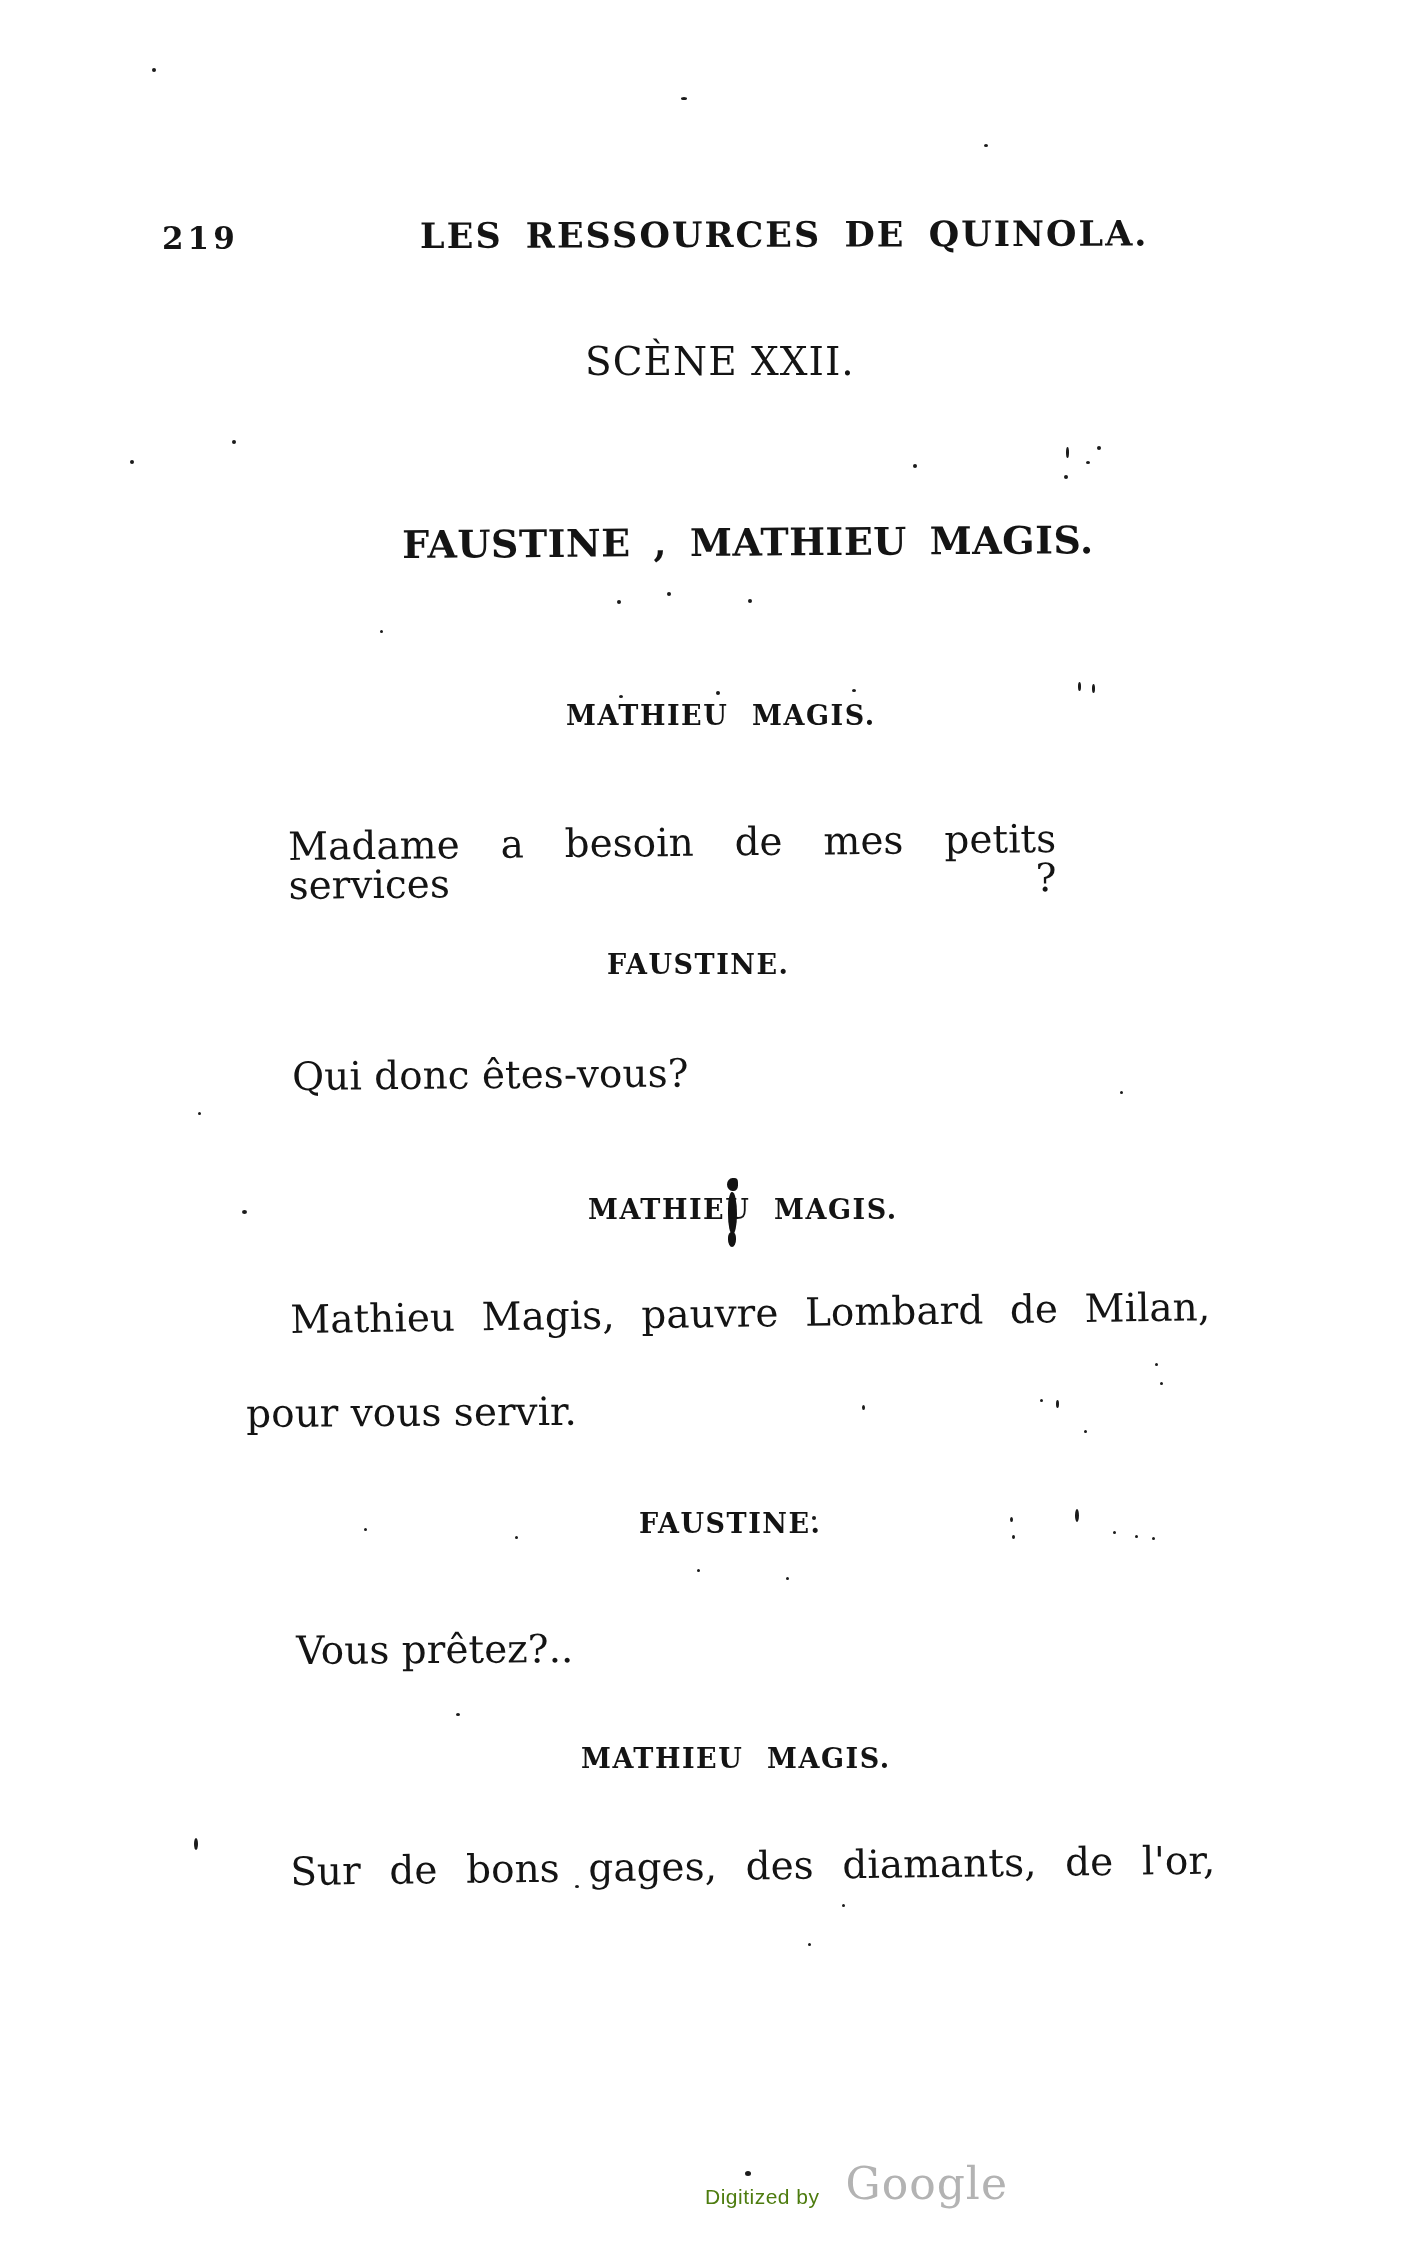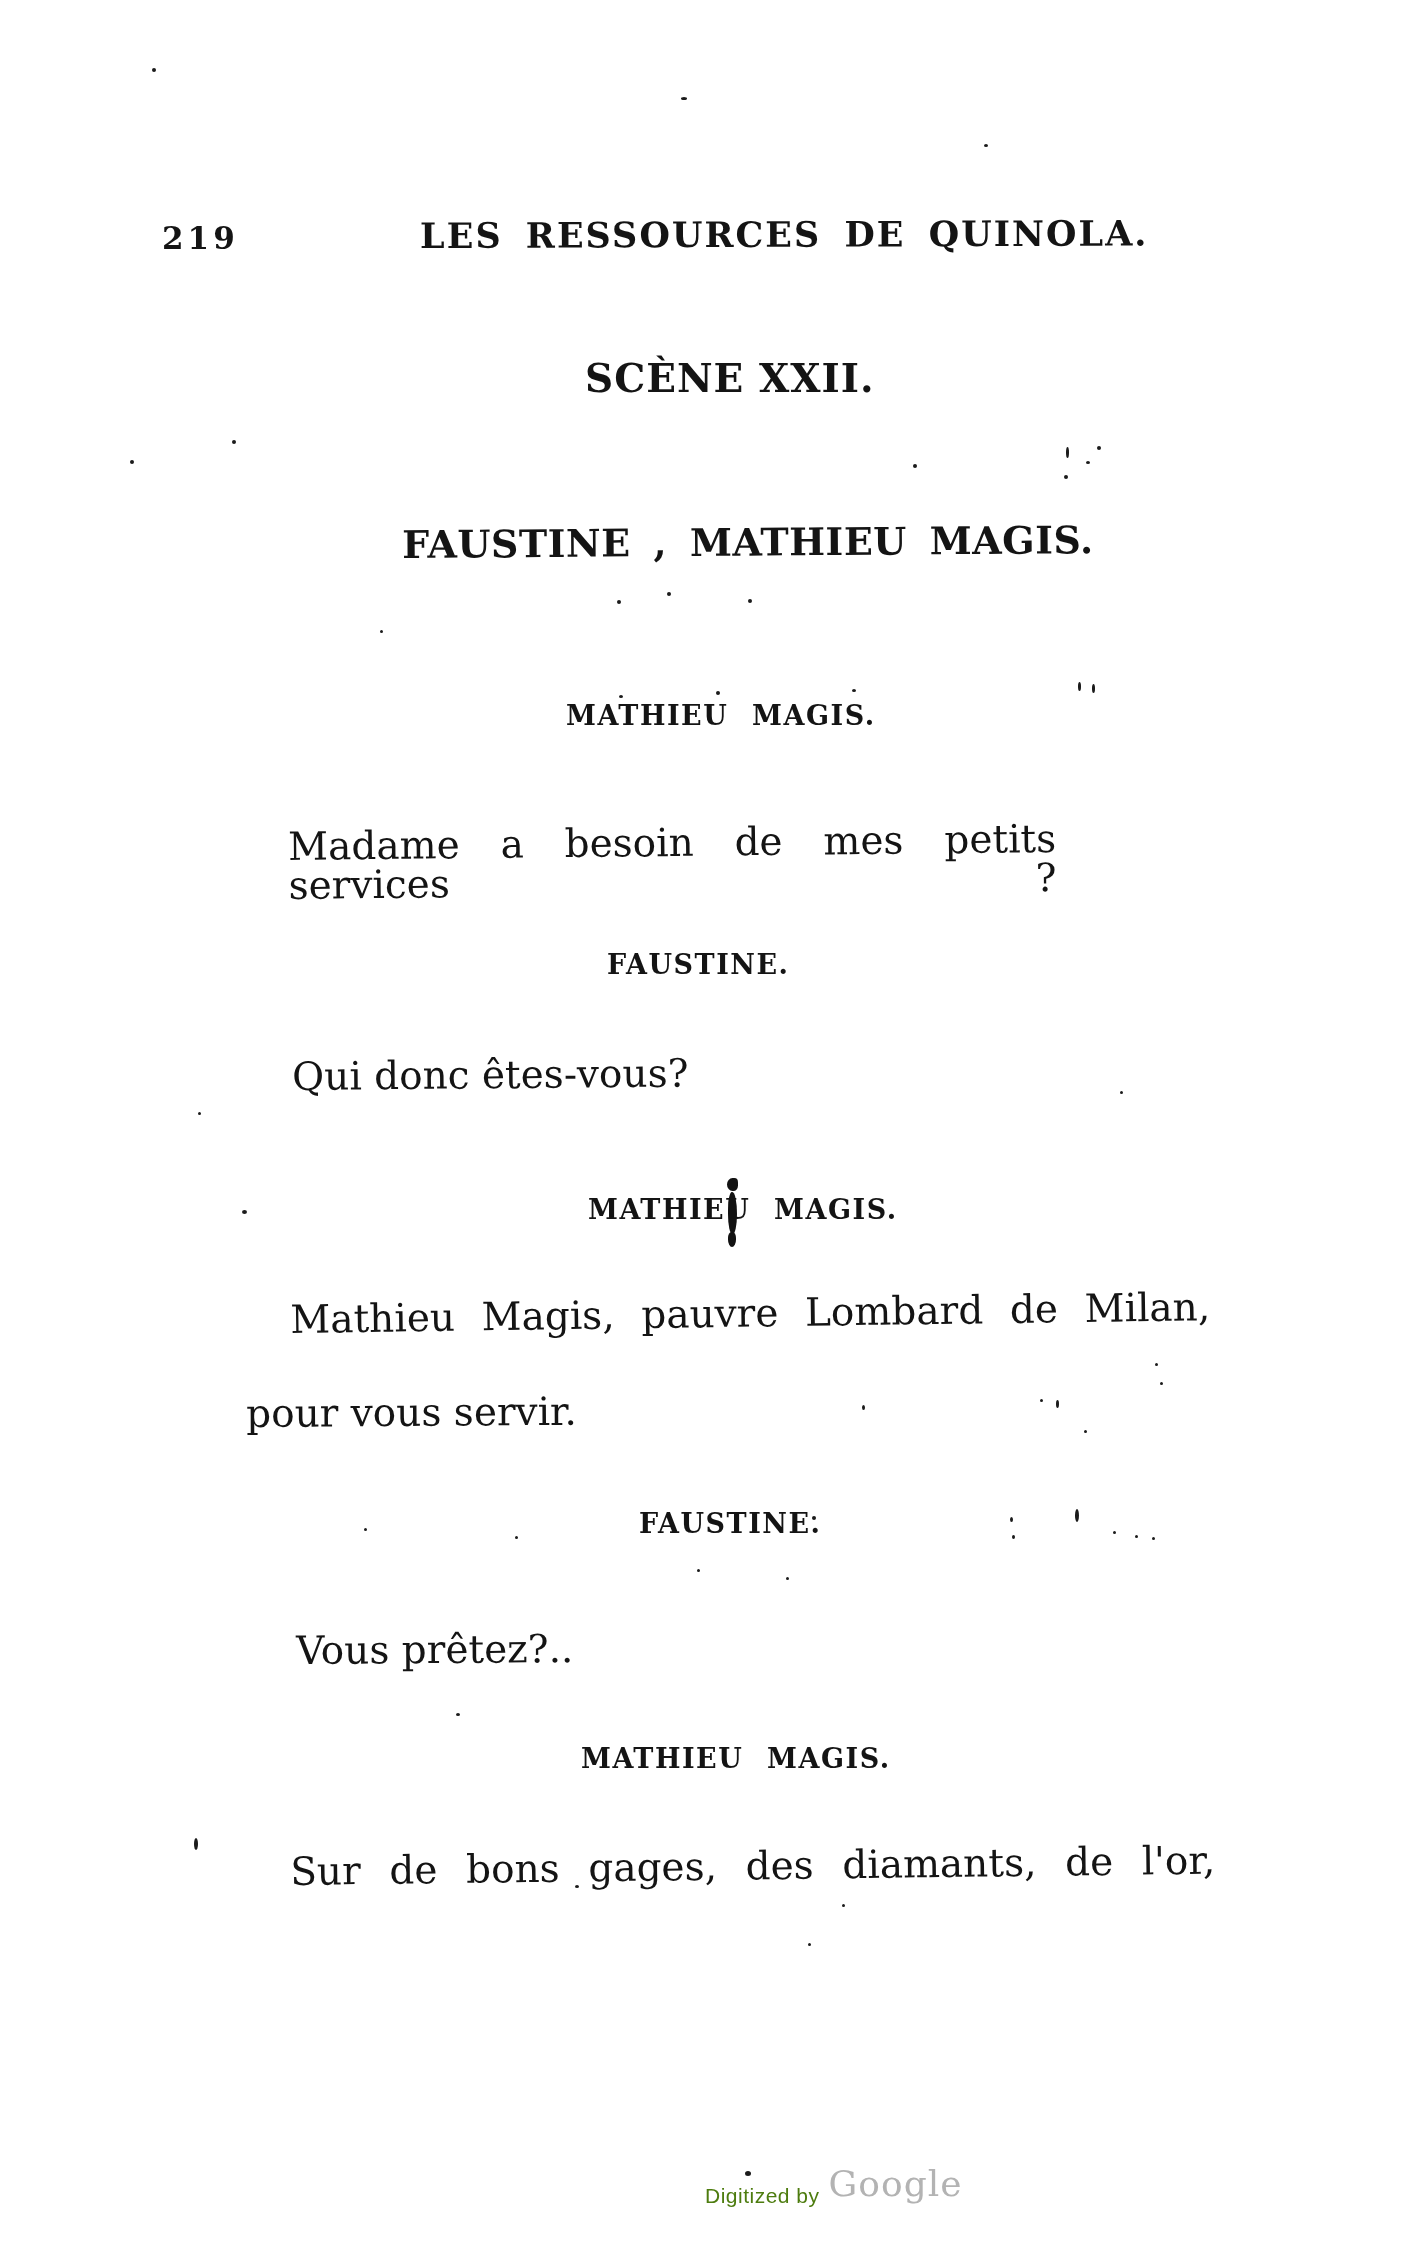--- a/index.html
+++ b/index.html
@@ -8,21 +8,21 @@
     width:1405px;height:2266px;
     background:#ffffff;
     overflow:hidden;
     font-family:"DejaVu Serif","Liberation Serif",serif;
     color:#141414;
   }
   .l{position:absolute;white-space:nowrap;line-height:1;}
 
   .pgnum{left:162px;top:223px;font-size:31px;font-weight:bold;letter-spacing:4px;}
   .running{left:420px;top:218px;font-size:35px;font-weight:bold;letter-spacing:2px;word-spacing:9px;transform:rotate(-0.2deg);transform-origin:0 0;}
-  .scene{left:585px;top:359px;font-size:39px;font-weight:bold;letter-spacing:1px;text-align:right;}
+  .scene{left:585px;top:342px;font-size:39px;font-weight:normal;letter-spacing:1px;text-align:right;}
   .cast{left:402px;top:526px;font-size:38px;font-weight:bold;letter-spacing:0.5px;word-spacing:9px;transform:rotate(-0.4deg);transform-origin:0 0;}
 
   .sp{font-size:27px;font-weight:bold;letter-spacing:1.5px;word-spacing:13px;}
   .sp1{left:566px;top:702px;}
   .sp2{left:607px;top:951px;}
   .sp3{left:588px;top:1196px;}
   .sp4{left:639px;top:1510px;}
   .sp5{left:581px;top:1745px;}
 
   .dl{font-size:39px;}
@@ -32,21 +32,21 @@
   .dl3b{left:246px;top:1394px;transform:rotate(-0.4deg);transform-origin:0 0;}
   .dl4{left:296px;top:1631px;transform:rotate(-0.4deg);transform-origin:0 0;}
   .dl5{left:290px;top:1852px;width:925px;white-space:normal;text-align:justify;text-align-last:justify;transform:rotate(-0.7deg);transform-origin:0 0;}
 
   .ink-blot{position:absolute;left:728px;top:1192px;width:9px;height:42px;background:#121212;border-radius:45% 55% 50% 50%;}
   .ink-blot::before{content:"";position:absolute;left:-1px;top:-14px;width:11px;height:13px;background:#121212;border-radius:60% 40% 50% 60%;}
   .ink-blot::after{content:"";position:absolute;left:0px;bottom:-13px;width:8px;height:15px;background:#121212;border-radius:50% 50% 60% 60%;}
 
   .watermark{position:absolute;left:705px;top:2158px;display:flex;align-items:center;}
   .wm-text{font-family:"Liberation Sans","DejaVu Sans",sans-serif;font-size:21px;color:#4d7c0f;letter-spacing:0.5px;padding-top:26px;}
-  .glogo{font-family:"DejaVu Serif","Liberation Serif",serif;font-size:36px;color:#b3b3b3;letter-spacing:1px;margin-left:9px;}
+  .glogo{font-family:"DejaVu Serif","Liberation Serif",serif;font-size:44px;color:#b3b3b3;letter-spacing:1px;margin-left:26px;}
 
   .speck{position:absolute;background:#1b1b1b;border-radius:50%;}
 </style>
 </head>
 <body>
 
 <div class="page">
 
   <div class="l pgnum">219</div>
   <div class="l running">LES RESSOURCES DE QUINOLA.</div>

